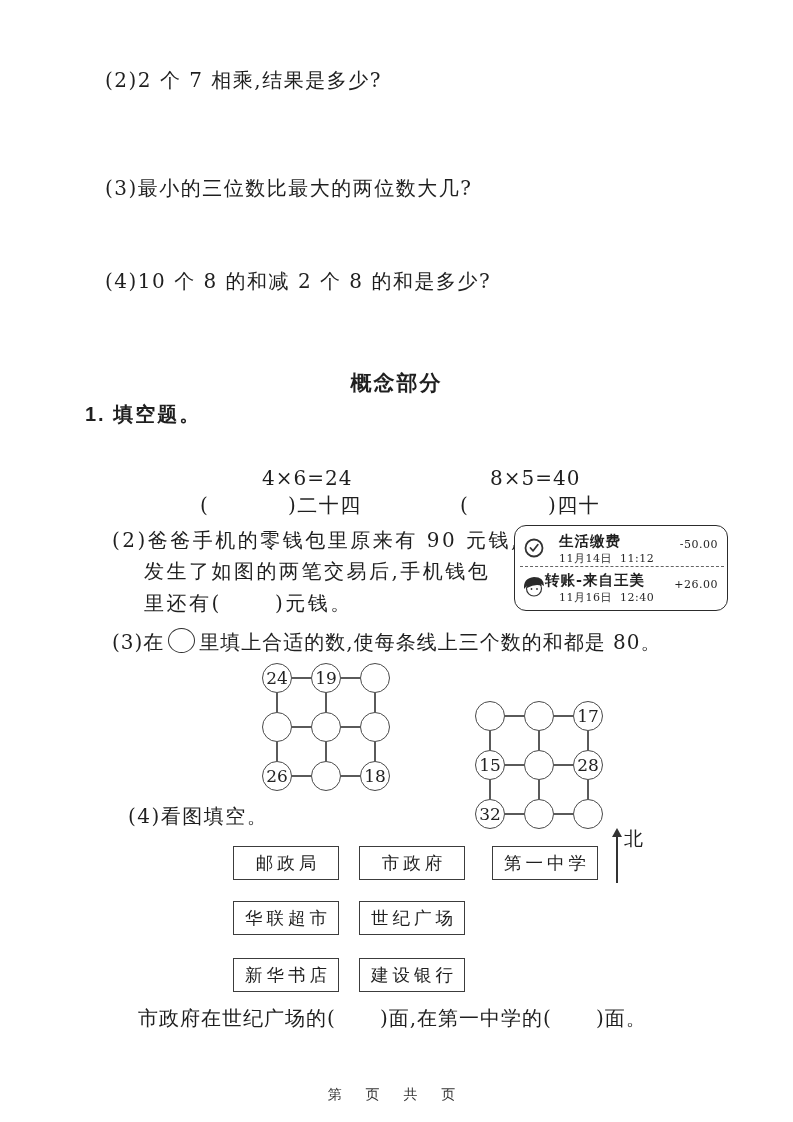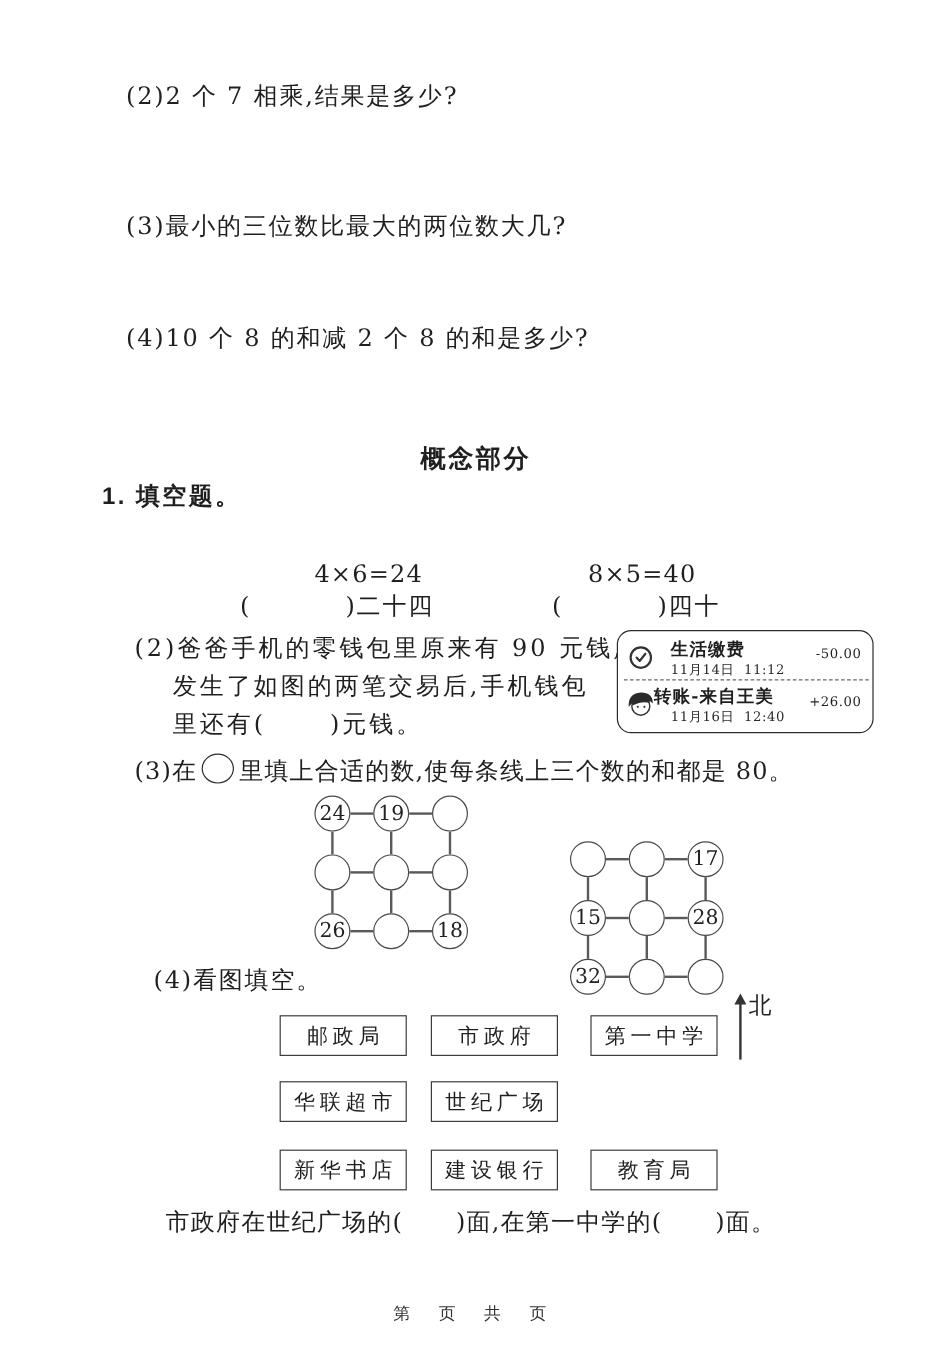--- a/index.html
+++ b/index.html
@@ -152,18 +152,17 @@
   <span class="n-line"></span>
   <div class="t" style="left:624px; top:827px; font-size:19px;">北</div>
 
   <div class="bbox" style="left:233px; top:846px;">邮政局</div>
   <div class="bbox" style="left:359px; top:846px;">市政府</div>
   <div class="bbox" style="left:492px; top:846px;">第一中学</div>
   <div class="bbox" style="left:233px; top:901px;">华联超市</div>
   <div class="bbox" style="left:359px; top:901px;">世纪广场</div>
   <div class="bbox" style="left:233px; top:958px;">新华书店</div>
   <div class="bbox" style="left:359px; top:958px;">建设银行</div>
-  <div class="bbox" style="left:492px; top:958px;">教育局</div>
 
   <div class="t" style="left:138px; top:1006px; letter-spacing:1px;">市政府在世纪广场的(      )面,在第一中学的(      )面。</div>
 
   <div class="footer">第 页 共 页</div>
 </div>
 
 </body></html>

